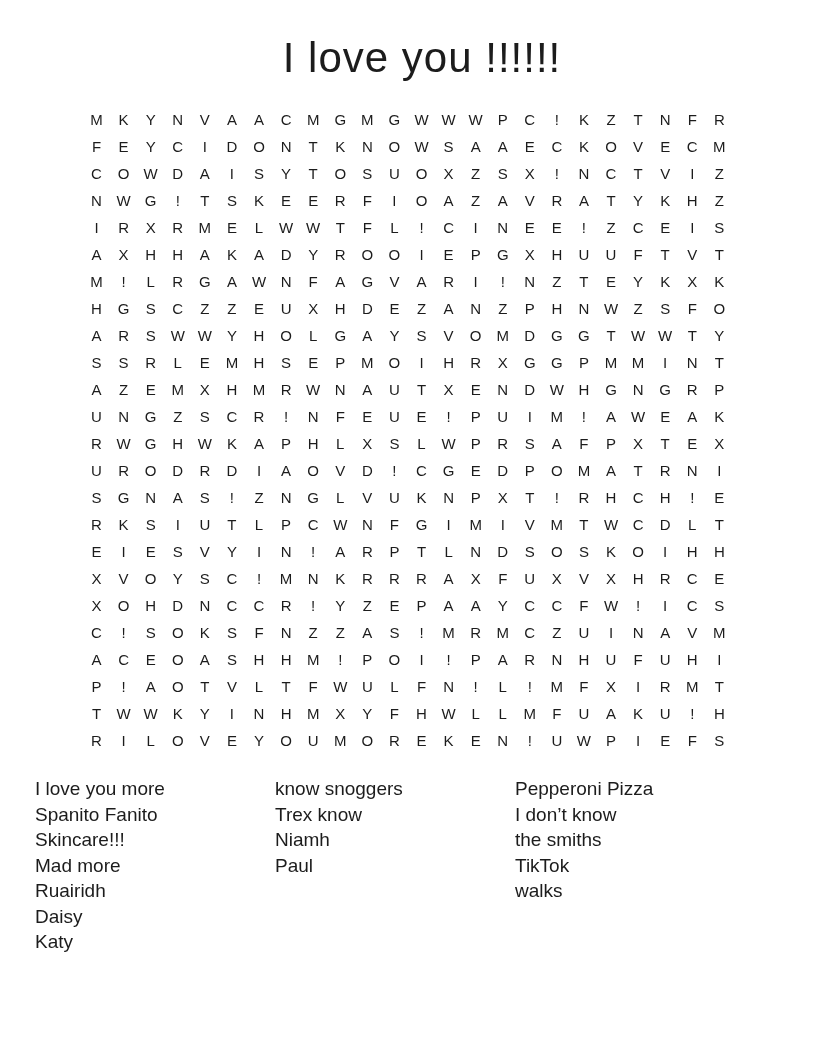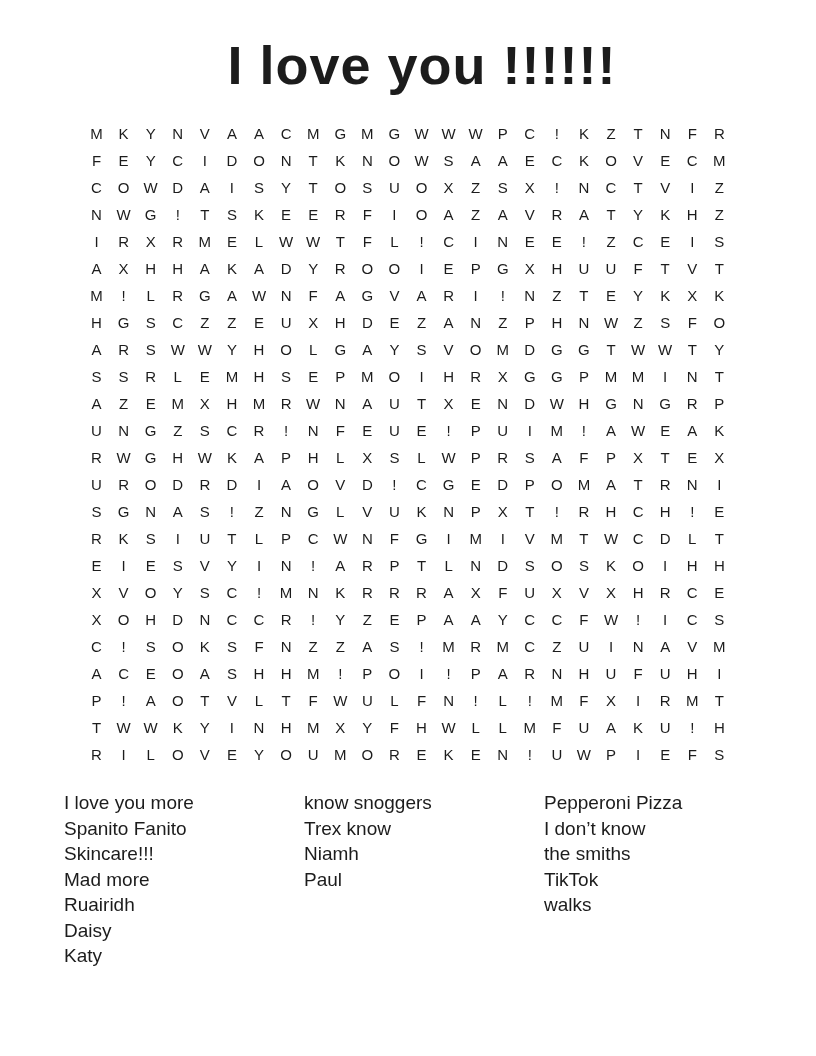--- a/index.html
+++ b/index.html
@@ -16,22 +16,22 @@
   }
   .page {
     width: 816px;
     height: 1056px;
     position: relative;
     background: #ffffff;
   }
   .title {
     margin: 34px 0 0 0;
     text-align: center;
-    font-size: 54px;
-    font-weight: 700;
+    font-size: 42px;
+    font-weight: 400;
     letter-spacing: 1px;
     color: #1c1c1c;
     padding-left: 28px;
   }
   .grid {
     width: 650px;
     margin: 24px auto 0 auto;
   }
   .grid-row {
     display: flex;
@@ -41,21 +41,21 @@
   .grid-cell {
     width: 27.08px;
     text-align: center;
     font-size: 15px;
     font-weight: 500;
     letter-spacing: 0;
     color: #1c1c1c;
   }
   .words {
     display: flex;
-    margin: 22px 0 0 64px;
+    margin: 22px 0 0 35px;
   }
   .word-col {
     width: 240px;
   }
   .word {
     font-size: 19px;
     line-height: 25.5px;
     font-weight: 500;
     color: #1c1c1c;
     white-space: nowrap;

